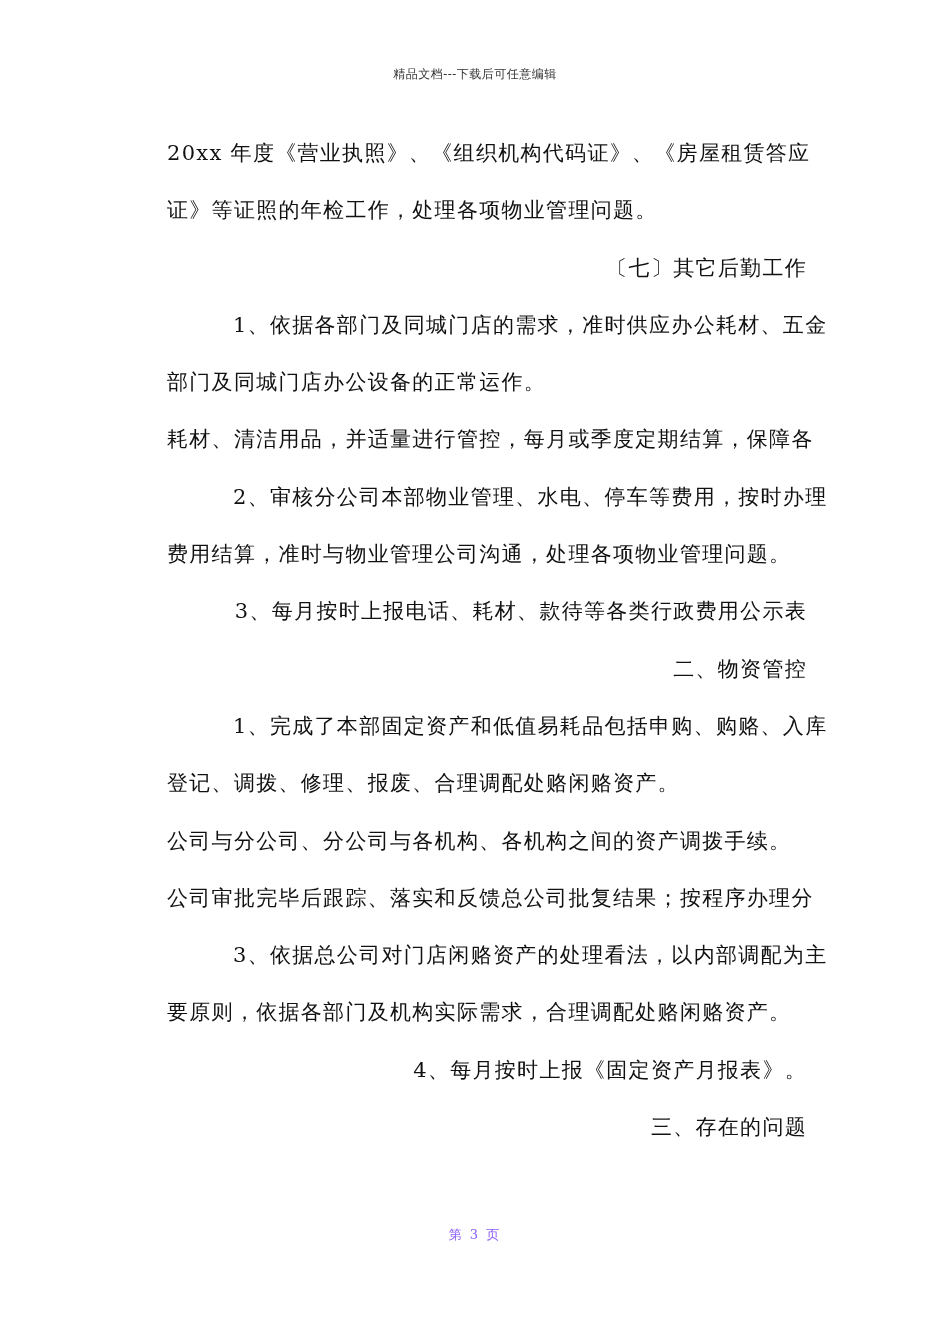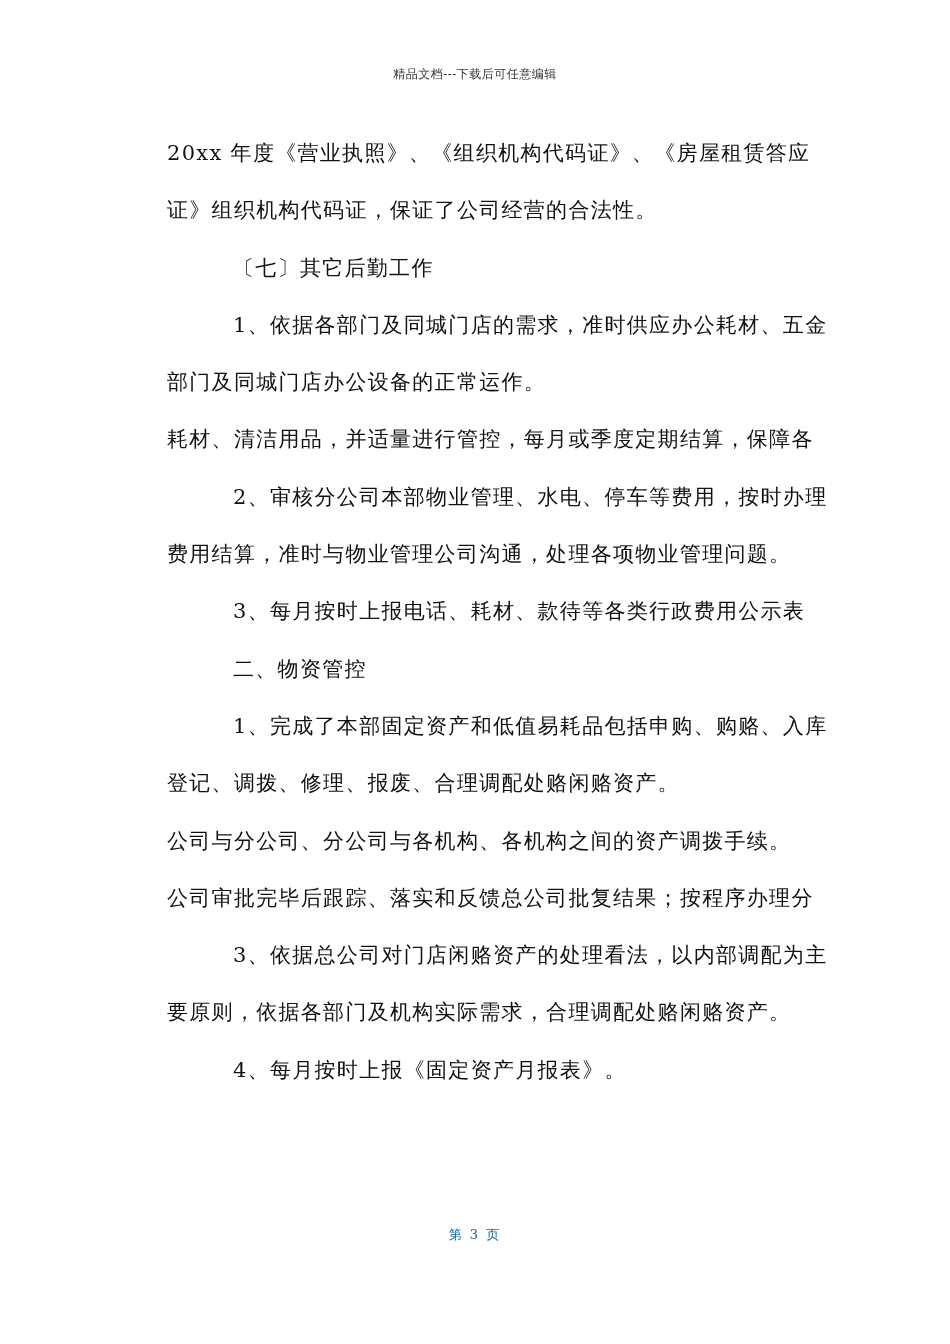--- a/index.html
+++ b/index.html
@@ -34,50 +34,52 @@
     .line {
       height: 57.3px;
       line-height: 42px;
       font-size: 21px;
       white-space: nowrap;
       letter-spacing: 1.3px;
       margin-left: 22px;
     }
     .indent {
       padding-left: 66px;
+      text-align: right;
     }
     .footer {
       position: absolute;
       top: 1226px;
       left: 0;
       width: 950px;
       text-align: center;
       font-size: 13px;
-      color: #0369a1;
+      color: #8b5cf6;
       letter-spacing: 2px;
     }
   </style>
 </head>
 <body>
 
 <div class="header">精品文档---下载后可任意编辑</div>
 
 <div class="body-text">
   <div class="line">20xx 年度《营业执照》、《组织机构代码证》、《房屋租赁答应</div>
-  <div class="line">证》组织机构代码证，保证了公司经营的合法性。</div>
+  <div class="line">证》等证照的年检工作，处理各项物业管理问题。</div>
   <div class="line indent">〔七〕其它后勤工作</div>
   <div class="line indent">1、依据各部门及同城门店的需求，准时供应办公耗材、五金</div>
   <div class="line">部门及同城门店办公设备的正常运作。</div>
   <div class="line">耗材、清洁用品，并适量进行管控，每月或季度定期结算，保障各</div>
   <div class="line indent">2、审核分公司本部物业管理、水电、停车等费用，按时办理</div>
   <div class="line">费用结算，准时与物业管理公司沟通，处理各项物业管理问题。</div>
   <div class="line indent">3、每月按时上报电话、耗材、款待等各类行政费用公示表</div>
   <div class="line indent">二、物资管控</div>
   <div class="line indent">1、完成了本部固定资产和低值易耗品包括申购、购赂、入库</div>
   <div class="line">登记、调拨、修理、报废、合理调配处赂闲赂资产。</div>
   <div class="line">公司与分公司、分公司与各机构、各机构之间的资产调拨手续。</div>
   <div class="line">公司审批完毕后跟踪、落实和反馈总公司批复结果；按程序办理分</div>
   <div class="line indent">3、依据总公司对门店闲赂资产的处理看法，以内部调配为主</div>
   <div class="line">要原则，依据各部门及机构实际需求，合理调配处赂闲赂资产。</div>
   <div class="line indent">4、每月按时上报《固定资产月报表》。</div>
+  <div class="line indent">三、存在的问题</div>
 </div>
 
 <div class="footer">第 3 页</div>
 
 </body></html>

